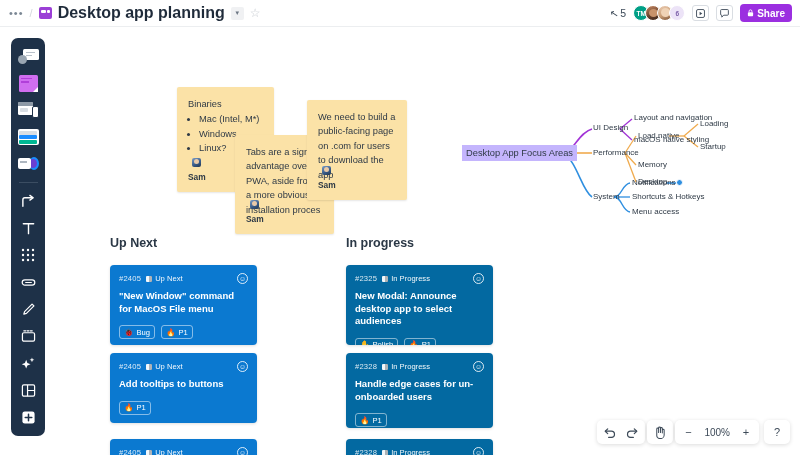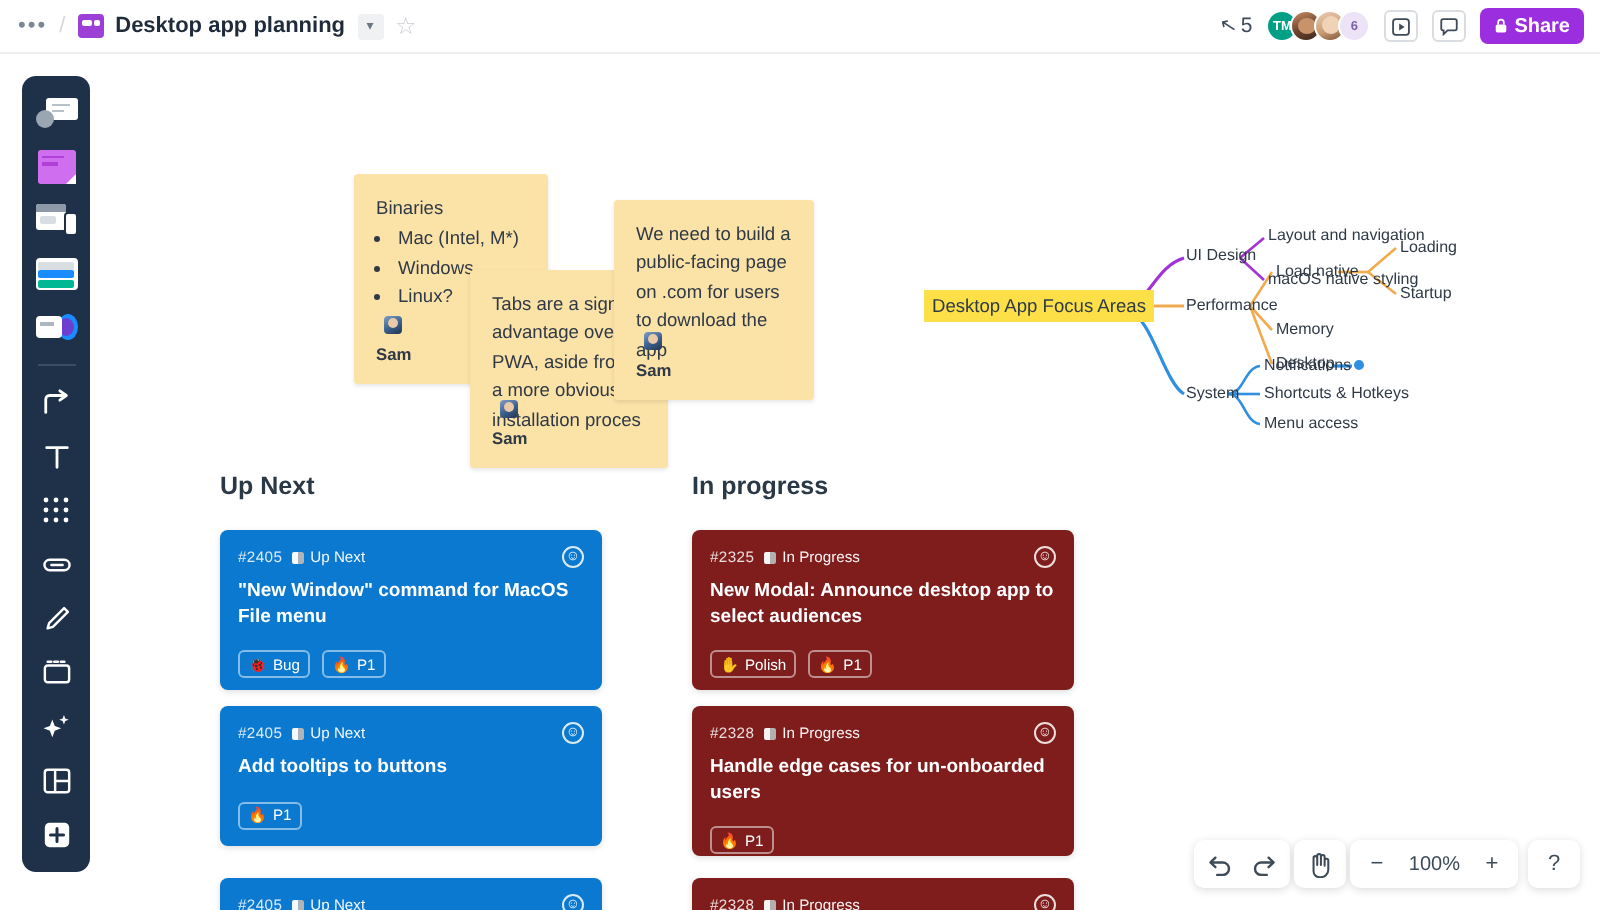--- a/index.html
+++ b/index.html
@@ -25,21 +25,21 @@
     position: relative; flex: none;
   }
   .doc-icon::before {
     content: ""; position: absolute; left: 2px; top: 2.5px; width: 5px; height: 3px;
     background: #ffffff; border-radius: 1px;
   }
   .doc-icon::after {
     content: ""; position: absolute; left: 8px; top: 2.5px; width: 3px; height: 3px;
     background: #ffffff; border-radius: 1px;
   }
-  .doc-title { font-size: 11px; font-weight: 600; color: #1f2b3a; }
+  .doc-title { font-size: 16px; font-weight: 600; color: #1f2b3a; }
   .caret-box {
     width: 13px; height: 13px; border-radius: 2px; background: #f0f1f3;
     display: flex; align-items: center; justify-content: center;
     color: #6b7683; font-size: 7px; cursor: pointer;
   }
   .star { color: #c8ccd2; font-size: 12px; cursor: pointer; line-height: 1; }
 
   .tb-right {
     margin-left: auto; display: flex; align-items: center; gap: 7px; padding-right: 8px;
   }
@@ -156,42 +156,42 @@
   #note2 { left: 193px; top: 108px; width: 99px; height: 99px; z-index: 4; }
   #note3 { left: 265px; top: 73px; width: 100px; height: 100px; z-index: 5; }
 
   
   .mindmap { position: absolute; left: 462px; top: 60px; width: 330px; height: 170px; }
   .mm-node {
     position: absolute; font-size: 8px; color: #2f3a46; white-space: nowrap;
     line-height: 1.1;
   }
   .mm-root {
-    font-size: 9.3px; color: #2f3a46; background:#fde047;
+    font-size: 9.3px; color: #2f3a46; background:#c4b5fd;
     padding: 3px 4px;
   }
   .mm-dot {
     position:absolute; width: 7px; height: 7px; border-radius:50%;
     background:#2f8fe0; border:1.5px solid #fff;
     display:flex; align-items:center; justify-content:center;
   }
 
   
   .col-title {
     position: absolute; font-size: 12.5px; font-weight: 700; color: #2b3846;
   }
   #col-upnext-title { left: 110px; top: 209px; }
   #col-inprogress-title { left: 346px; top: 209px; }
 
   .card {
-    position: absolute; width: 191px; border-radius: 4px; padding: 8px 9px 9px;
+    position: absolute; width: 147px; border-radius: 4px; padding: 8px 9px 9px;
     box-shadow: 0 1px 3px rgba(0,0,0,0.13); color: #ffffff; overflow: hidden;
   }
   .card.blue { background: #0b79d0; }
-  .card.orange { background: #7f1d1d; }
+  .card.orange { background: #0369a1; }
   .card-top { display: flex; align-items: center; gap: 5px; font-size: 7.6px; }
   .card-id { opacity: .85; letter-spacing: .2px; }
   .card-status { display: flex; align-items: center; gap: 3px; opacity: .95; }
   .status-glyph {
     width: 6px; height: 6px; border-radius: 1px; background: #ffffff; flex: none;
     position: relative;
   }
   .status-glyph::after {
     content: ""; position: absolute; right: 0; top: 0; width: 3px; height: 6px;
     background: rgba(0,0,0,.28);

